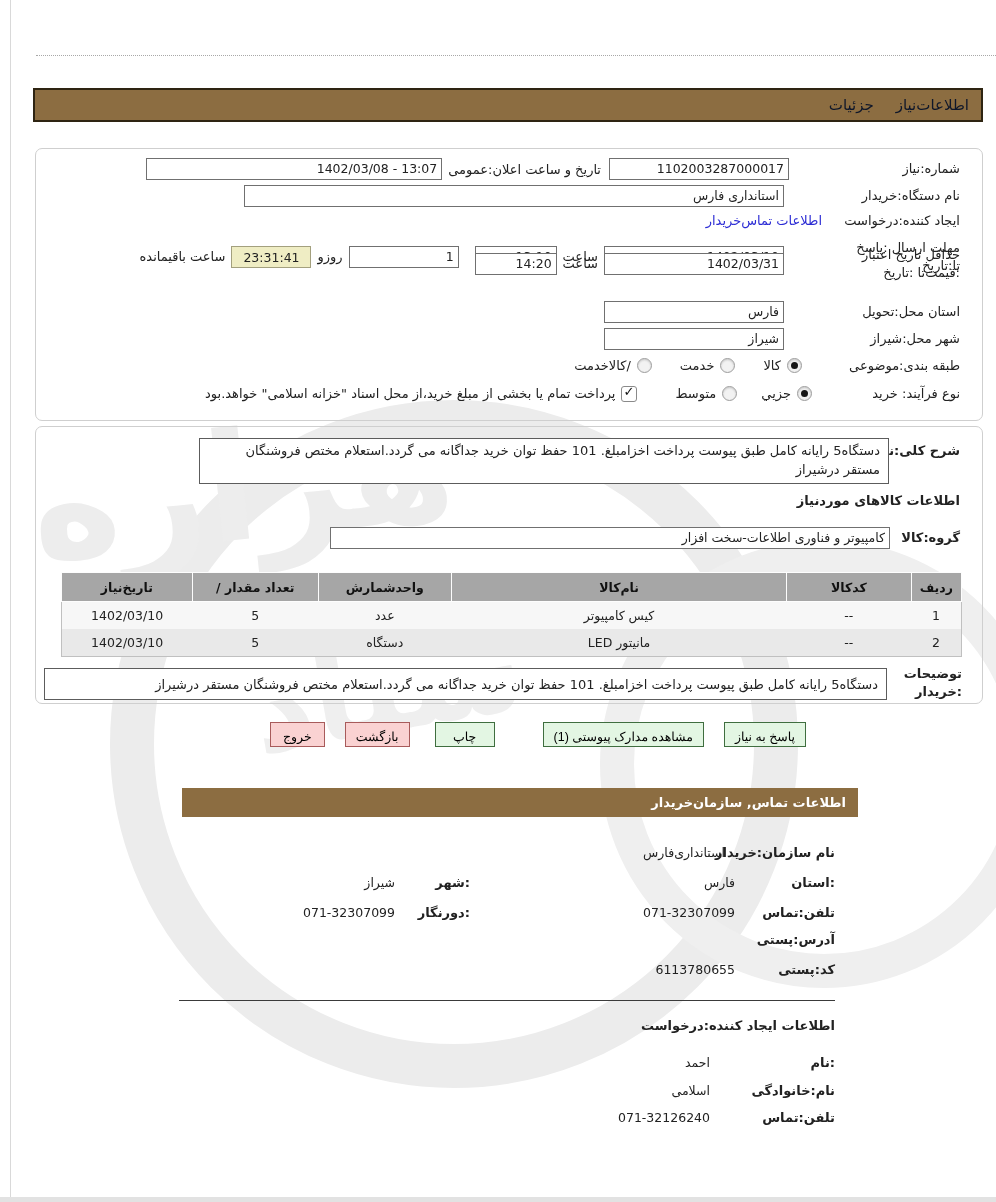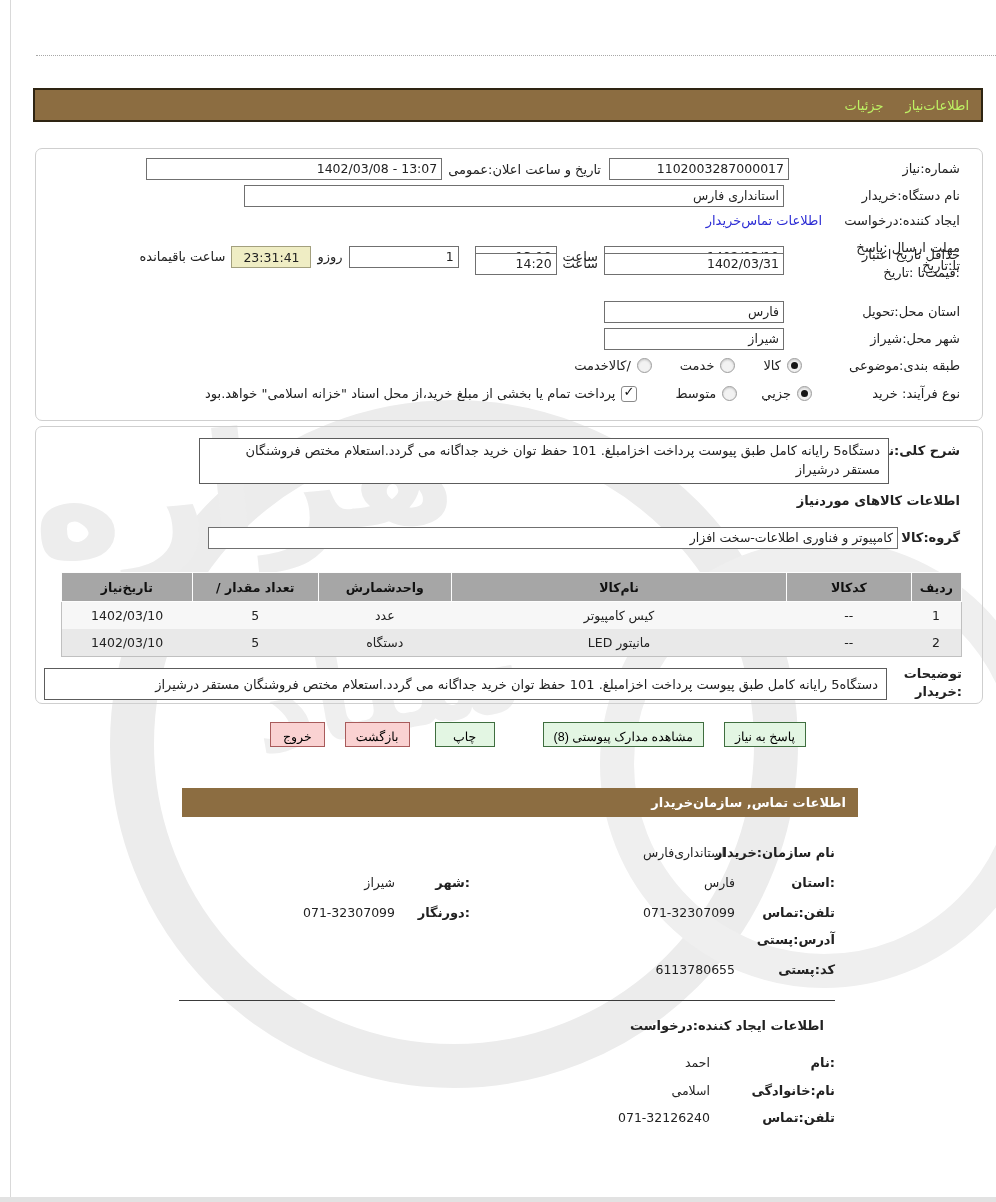--- a/index.html
+++ b/index.html
@@ -19,21 +19,21 @@
   .wm-ring1{left:110px;top:400px;width:600px;height:600px;border:44px solid #ececec;border-radius:50%;}
   .wm-ring2{left:600px;top:540px;width:380px;height:380px;border:34px solid #efefef;border-radius:50%;}
   .wm-text{left:30px;top:400px;font-size:150px;font-weight:bold;color:#ededed;transform:rotate(-6deg);}
   .wm-text2{left:250px;top:620px;font-size:120px;font-weight:bold;color:#efefef;transform:rotate(-10deg);}
   
   .tabbar{
     position:absolute;left:33px;top:88px;width:950px;height:34px;box-sizing:border-box;
     background:#8c6d41;border:2px solid #2e2412;display:flex;align-items:center;
     padding-right:12px;gap:22px;z-index:1;
   }
-  .tabbar .tab{color:#bef264;font-size:13px;cursor:default;}
+  .tabbar .tab{color:#0f172a;font-size:15px;cursor:default;}
   .bar2{
     position:absolute;right:138px;top:788px;width:676px;height:29px;box-sizing:border-box;
     background:#8c6d41;color:#ffffff;font-weight:bold;display:flex;align-items:center;
     padding-right:12px;z-index:1;font-size:13px;
   }
   
   .panel{position:absolute;left:35px;width:948px;border:1px solid #cfcfcf;border-radius:7px;z-index:1;box-sizing:border-box;}
   #panel1{top:148px;height:273px;}
   #panel2{top:426px;height:278px;}
   
@@ -75,21 +75,21 @@
   .btn.green{background:#e3f6e3;border-color:#3f6e3f;}
   .btn.pink{background:#fad2d2;border-color:#a85b5b;}
   
   .crow{position:absolute;right:161px;width:676px;display:flex;direction:rtl;align-items:baseline;z-index:1;}
   .clabel{width:100px;flex:none;text-align:right;font-weight:bold;white-space:nowrap;}
   .cvalue{width:265px;flex:none;text-align:right;white-space:nowrap;font-size:12.5px;}
   .clabel2{width:75px;flex:none;text-align:right;font-weight:bold;white-space:nowrap;}
   .cvalue2{width:150px;flex:none;text-align:right;white-space:nowrap;font-size:12.5px;}
   .clabel-w{width:125px;}
   .sep{position:absolute;right:161px;width:656px;border-top:1px solid #3a3a3a;z-index:1;}
-  .sechead{position:absolute;right:172px;font-weight:bold;z-index:1;}
+  .sechead{position:absolute;right:161px;font-weight:bold;z-index:1;}
 </style>
 </head>
 <body>
 
 <div class="vline"></div>
 <div class="dotline"></div>
 <div class="bottom-strip"></div>
 
 <div class="wm wm-ring1"></div>
 <div class="wm wm-ring2"></div>
@@ -169,21 +169,21 @@
   </div>
 </div>
 
 <div class="panel" id="panel2">
   <div class="abs bold" style="top:16px;right:22px;">شرح کلی:نیاز</div>
   <div class="descbox" style="top:11px;right:93px;width:690px;height:46px;">دستگاه5 رایانه کامل طبق پیوست پرداخت اخزامبلغ. 101 حفظ توان خرید جداگانه می گردد.استعلام مختص فروشنگان مستقر درشیراز</div>
 
   <div class="abs bold" style="top:66px;right:22px;">اطلاعات کالاهای موردنیاز</div>
 
   <div class="abs bold" style="top:103px;right:22px;">گروه:کالا</div>
-  <div class="ibox abs" style="top:100px;right:84px;width:690px;">کامپیوتر و فناوری اطلاعات-سخت افزار</div>
+  <div class="ibox abs" style="top:100px;right:92px;width:560px;">کامپیوتر و فناوری اطلاعات-سخت افزار</div>
 
   <table class="gtable">
     <thead>
       <tr>
         <th style="width:38px;">ردیف</th>
         <th style="width:120px;">کدکالا</th>
         <th style="width:355px;">نام‌کالا</th>
         <th style="width:125px;">واحدشمارش</th>
         <th style="width:122px;">تعداد مقدار /</th>
         <th style="width:123px;">تاریخ‌نیاز</th>
@@ -208,21 +208,21 @@
       </tr>
     </tbody>
   </table>
 
   <div class="abs bold" style="top:238px;right:20px;width:72px;text-align:right;line-height:1.35;">توضیحات :خریدار</div>
   <div class="descbox" style="top:241px;right:95px;width:843px;height:32px;padding-top:7px;white-space:nowrap;">دستگاه5 رایانه کامل طبق پیوست پرداخت اخزامبلغ. 101 حفظ توان خرید جداگانه می گردد.استعلام مختص فروشنگان مستقر درشیراز</div>
 </div>
 
 <div class="btnrow">
   <button class="btn green">پاسخ به نیاز</button>
-  <button class="btn green" style="margin-right:20px;">مشاهده مدارک پیوستی (8)</button>
+  <button class="btn green" style="margin-right:20px;">مشاهده مدارک پیوستی (1)</button>
   <button class="btn green" style="margin-right:48px;width:60px;">چاپ</button>
   <button class="btn pink" style="margin-right:25px;">بازگشت</button>
   <button class="btn pink" style="margin-right:20px;width:55px;">خروج</button>
 </div>
 
 <div class="bar2">
   <span>اطلاعات  تماس, سازمان‌خریدار</span>
 </div>
 
 <div class="crow" style="top:845px;">

